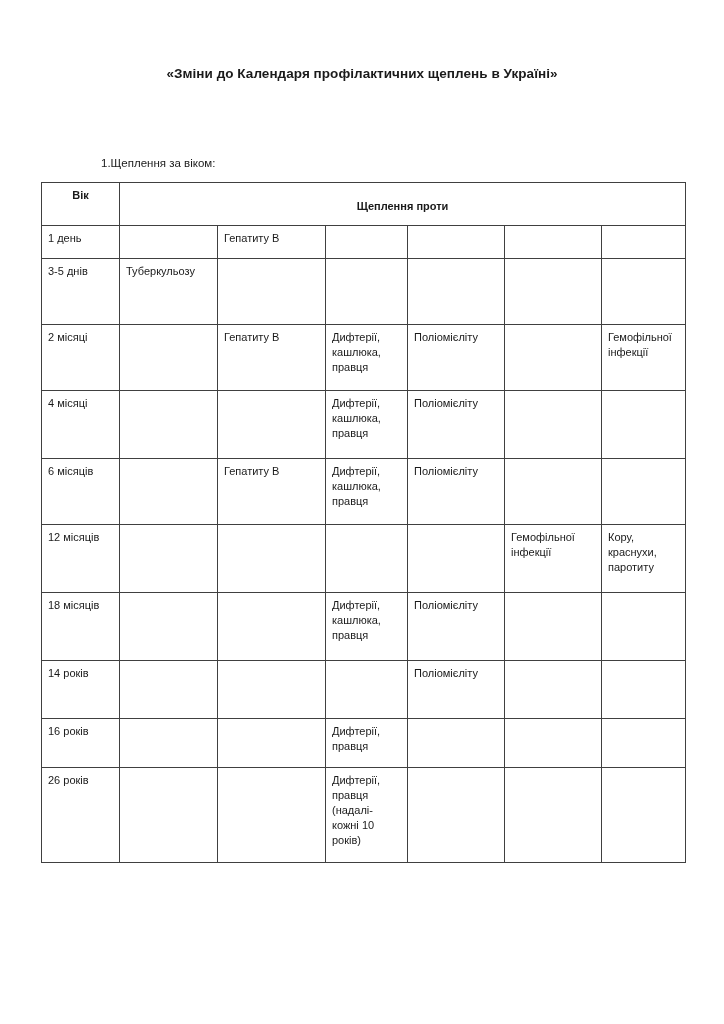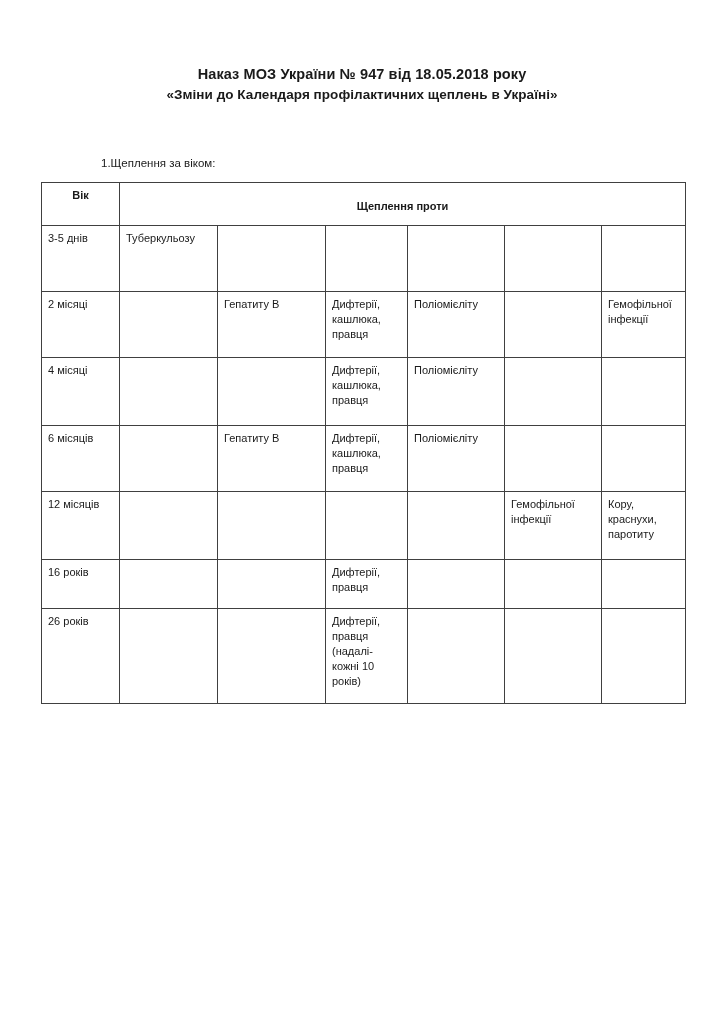--- a/index.html
+++ b/index.html
@@ -118,21 +118,20 @@
     justify-content: space-between;
     width: 74px;
   }
 </style>
 </head>
 <body>
 
 <div class="page">
 
   <div class="title-block">
-    <div class="doc-title">Наказ  МОЗ України № 947 від 18.05.2018 року</div>
     <div class="doc-subtitle">«Зміни до Календаря профілактичних  щеплень в Україні»</div>
   </div>
 
   <div class="section-caption">1.Щеплення за віком:</div>
 
   <table class="sched-table">
     <colgroup>
       <col class="c1">
         <col class="c2">
         <col class="c3">
@@ -141,20 +140,29 @@
         <col class="c6">
         <col class="c7">
     </colgroup>
     <thead>
       <tr class="r-head">
         <th class="head-age">Вік</th>
         <th class="head-vac" colspan="6">Щеплення проти</th>
       </tr>
     </thead>
     <tbody>
+      <tr class="r-day1">
+        <td>1 день</td>
+        <td></td>
+        <td>Гепатиту В</td>
+        <td></td>
+        <td></td>
+        <td></td>
+        <td></td>
+      </tr>
       <tr class="r-d35">
         <td>3-5 днів</td>
         <td>Туберкульозу</td>
         <td></td>
         <td></td>
         <td></td>
         <td></td>
         <td></td>
       </tr>
       <tr class="r-m2">
@@ -185,20 +193,38 @@
         <td></td>
       </tr>
       <tr class="r-m12">
         <td>12 місяців</td>
         <td></td>
         <td></td>
         <td></td>
         <td></td>
         <td>Гемофільної інфекції</td>
         <td>Кору, краснухи, паротиту</td>
+      </tr>
+      <tr class="r-m18">
+        <td>18 місяців</td>
+        <td></td>
+        <td></td>
+        <td>Дифтерії, кашлюка, правця</td>
+        <td>Поліомієліту</td>
+        <td></td>
+        <td></td>
+      </tr>
+      <tr class="r-y14">
+        <td>14 років</td>
+        <td></td>
+        <td></td>
+        <td></td>
+        <td>Поліомієліту</td>
+        <td></td>
+        <td></td>
       </tr>
       <tr class="r-y16">
         <td>16 років</td>
         <td></td>
         <td></td>
         <td>Дифтерії, правця</td>
         <td></td>
         <td></td>
         <td></td>
       </tr>

